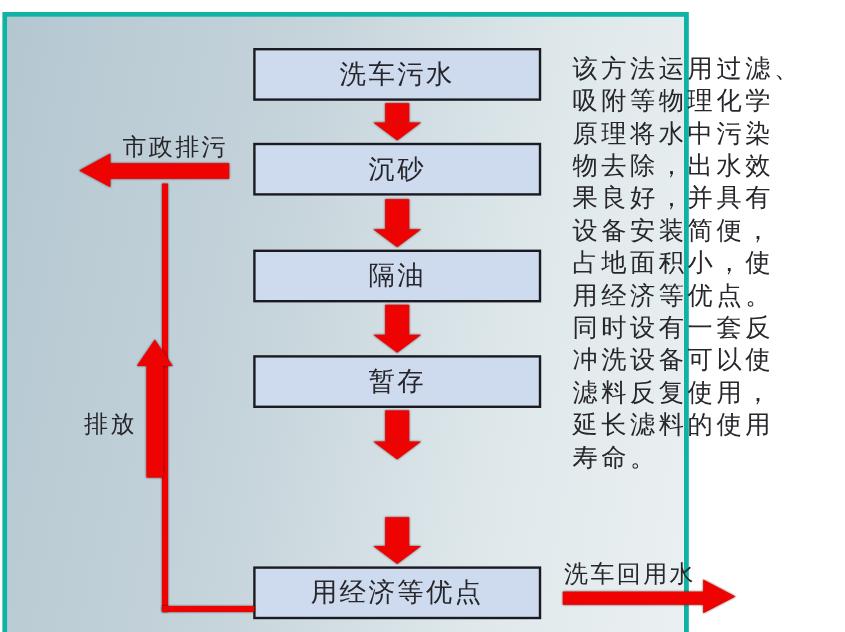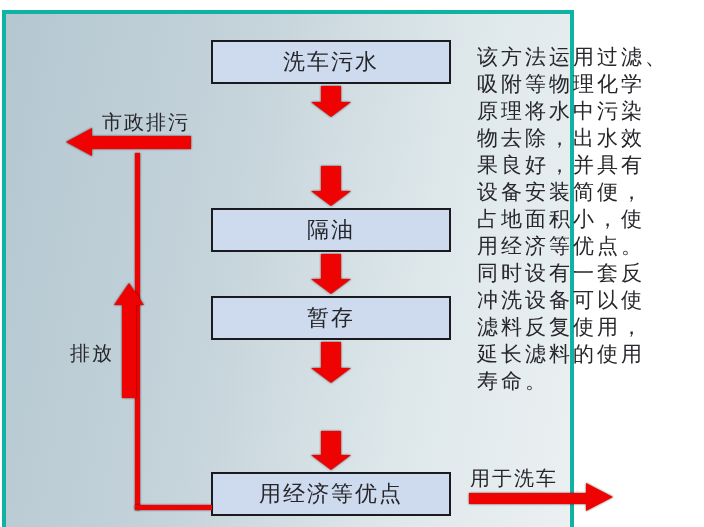--- a/index.html
+++ b/index.html
@@ -190,20 +190,23 @@
 </style>
 </head>
 <body>
 
 <div class="stage">
   <div class="frame">
 
     <div class="flow-box" style="top:26px">
       <span>洗车污水</span>
     </div>
+    <div class="flow-box" style="top:105px">
+      <span>沉砂</span>
+    </div>
     <div class="flow-box" style="top:194px">
       <span>隔油</span>
     </div>
     <div class="flow-box" style="top:282px">
       <span>暂存</span>
     </div>
     <div class="flow-box" style="top:458px">
       <span>用经济等优点</span>
     </div>
 
@@ -235,21 +238,21 @@
     </div>
 
     <div class="line-v red-shape"></div>
     <div class="line-h red-shape"></div>
     <div class="lbl lbl-discharge">排放</div>
     <div class="arrow-up red-shape">
       <div class="shaft"></div>
       <div class="head"></div>
     </div>
 
-    <div class="lbl lbl-output">用于洗车</div>
+    <div class="lbl lbl-output">洗车回用水</div>
     <div class="arrow-right red-shape">
       <div class="shaft"></div>
       <div class="head"></div>
     </div>
 
     <div class="description">该方法运用过滤、
 吸附等物理化学
 原理将水中污染
 物去除，出水效
 果良好，并具有

